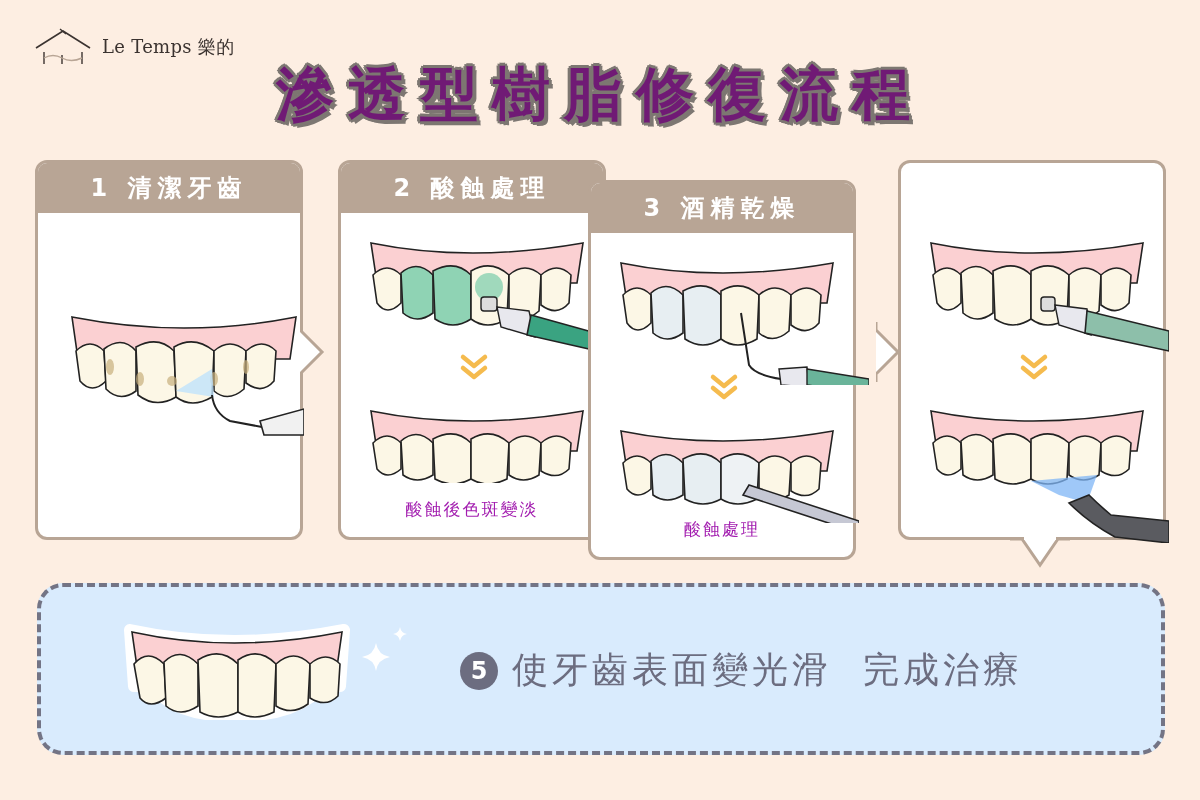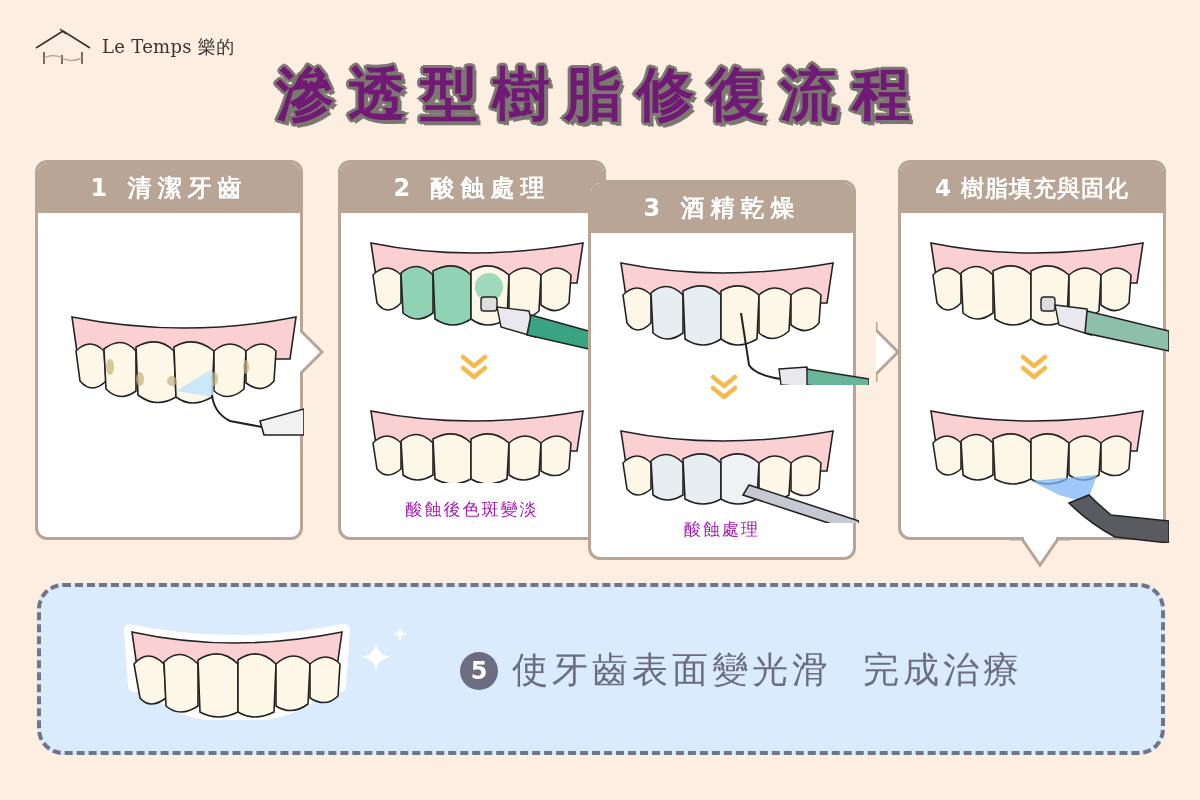--- a/index.html
+++ b/index.html
@@ -162,21 +162,20 @@
     </svg>
   </div>
   <div class="card-caption">酸蝕處理</div>
 </div>
 
 <svg class="arrow-r" style="left:876px; top:322px;" viewBox="0 0 30 60" width="30" height="60">
   <path d="M0 0 L0 8 L22 30 L0 52 L0 60" fill="#ffffff" stroke="#b8a595" stroke-width="3"></path>
 </svg>
 
 <div class="card" style="left:898px;">
-  <div class="card-header tight">4 樹脂填充與固化</div>
   <div class="card-body">
     <svg style="left:18px; top:22px;" width="250" height="120" viewBox="0 0 250 120">
       <path d="M12 8 Q110 28 224 8 L218 48 L18 48 Z" fill="#fbd0d2" stroke="#222" stroke-width="1.6"></path>
       <g fill="#fcf7e6" stroke="#222" stroke-width="1.6">
         <path d="M14 40 Q28 26 42 40 L42 68 Q28 82 18 68 Z"></path>
         <path d="M42 38 Q58 24 74 40 L74 78 Q58 90 44 78 Z"></path>
         <path d="M74 36 Q96 24 112 40 L112 84 Q94 96 76 84 Z"></path>
         <path d="M112 36 Q132 24 150 40 L148 84 Q128 96 112 84 Z"></path>
         <path d="M150 40 Q166 26 182 40 L180 76 Q164 90 150 78 Z"></path>
         <path d="M182 40 Q198 26 212 40 L210 68 Q198 82 182 70 Z"></path>

